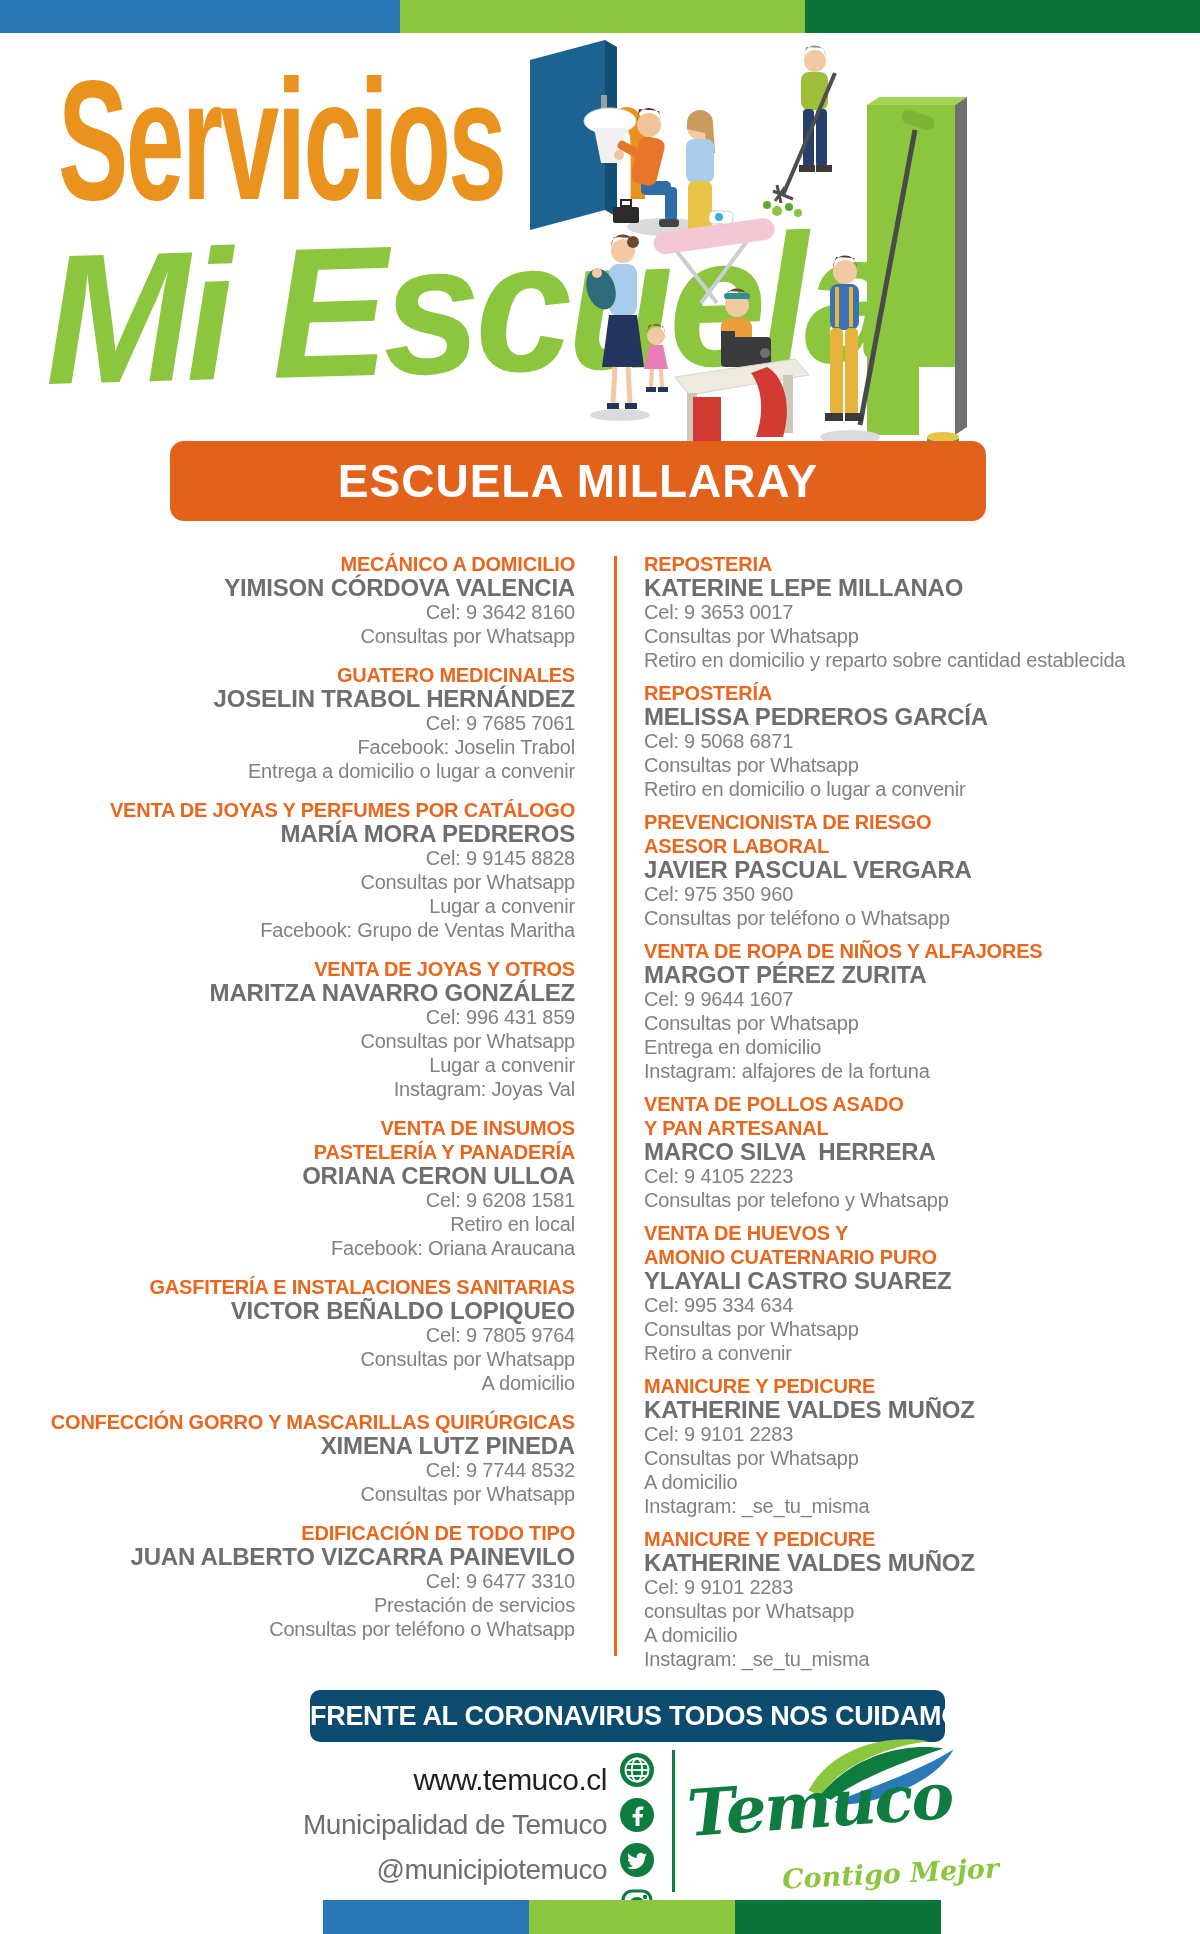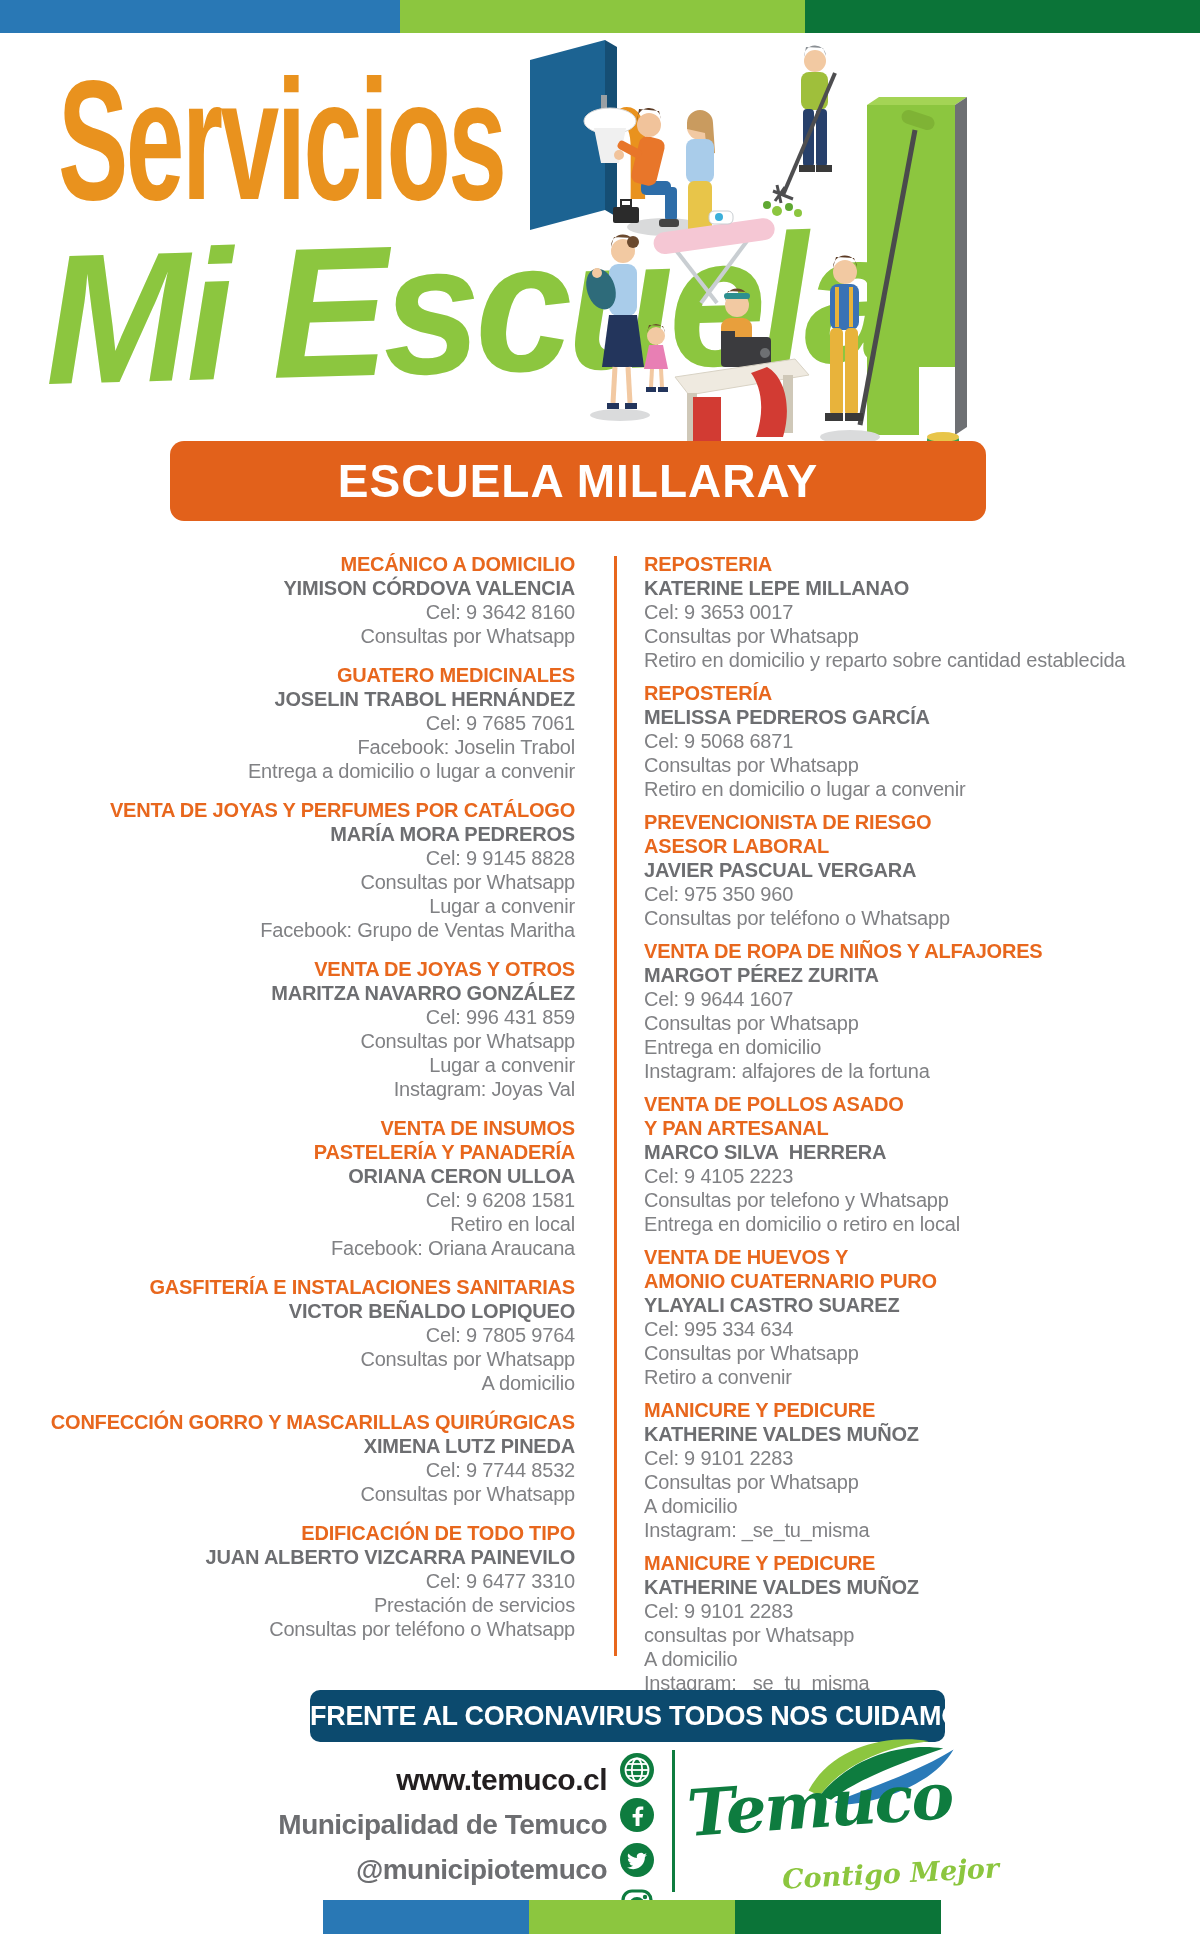--- a/index.html
+++ b/index.html
@@ -30,31 +30,31 @@
 
   
   .col{position:absolute;top:552px;}
   .col.left{left:40px;width:535px;text-align:right;}
   .col.right{left:644px;width:540px;text-align:left;}
   .divider{position:absolute;left:614px;top:556px;width:3px;height:1100px;background:#E8671D;}
   .entry{white-space:pre-wrap;}
   .col.left .entry{margin-bottom:15px;}
   .col.right .entry{margin-bottom:9px;}
   .entry-title{color:#E8671D;font-weight:bold;font-size:20px;line-height:24px;letter-spacing:-0.2px;}
-  .entry-name{color:#6D6E71;font-weight:bold;font-size:20px;line-height:24px;letter-spacing:-0.2px;}
+  .entry-name{color:#6D6E71;font-weight:bold;font-size:24px;line-height:24px;letter-spacing:-0.2px;}
   .entry-detail{color:#808184;font-size:20px;line-height:24px;letter-spacing:-0.2px;}
 
   .covid-banner{position:absolute;left:310px;top:1690px;width:635px;height:52px;background:#0c4a6e;
                 border-radius:10px;color:#ffffff;font-weight:bold;font-size:27px;letter-spacing:-0.3px;
                 text-align:center;line-height:52px;white-space:nowrap;}
 
   
   .social{position:absolute;left:240px;top:1752px;width:415px;}
   .social-row{display:flex;justify-content:flex-end;align-items:center;gap:12px;height:36px;margin-bottom:9px;}
-  .social-label{font-weight:bold;font-size:28px;color:#6D6E71;letter-spacing:-0.5px;white-space:nowrap;margin-top:20px;}
+  .social-label{font-weight:normal;font-size:28px;color:#6D6E71;letter-spacing:-0.5px;white-space:nowrap;margin-top:20px;}
   .social-row.website .social-label{color:#231F20;font-size:30px;}
   .social-icon{width:36px;height:36px;display:inline-block;}
   .footer-sep{position:absolute;left:672px;top:1750px;width:3px;height:142px;background:#0E7C3F;}
 
   .logo{position:absolute;left:690px;top:1738px;width:290px;height:165px;}
   .logo-leaf{position:absolute;left:108px;top:-4px;width:165px;height:72px;}
   .logo-wordmark{position:absolute;left:0px;top:38px;font-family:"DejaVu Serif",serif;font-style:italic;
                  font-weight:bold;font-size:64px;color:#0E7C3F;letter-spacing:-2px;transform:rotate(-4deg);
                  transform-origin:left bottom;white-space:nowrap;}
   .logo-tagline{position:absolute;left:92px;top:120px;font-family:"DejaVu Serif",serif;font-style:italic;
@@ -193,21 +193,21 @@
       <div class="entry"><div class="entry-title">GASFITERÍA E INSTALACIONES SANITARIAS</div><div class="entry-name">VICTOR BEÑALDO LOPIQUEO</div><div class="entry-detail">Cel: 9 7805 9764</div><div class="entry-detail">Consultas por Whatsapp</div><div class="entry-detail">A domicilio</div></div>
       <div class="entry"><div class="entry-title">CONFECCIÓN GORRO Y MASCARILLAS QUIRÚRGICAS</div><div class="entry-name">XIMENA LUTZ PINEDA</div><div class="entry-detail">Cel: 9 7744 8532</div><div class="entry-detail">Consultas por Whatsapp</div></div>
       <div class="entry"><div class="entry-title">EDIFICACIÓN DE TODO TIPO</div><div class="entry-name">JUAN ALBERTO VIZCARRA PAINEVILO</div><div class="entry-detail">Cel: 9 6477 3310</div><div class="entry-detail">Prestación de servicios</div><div class="entry-detail">Consultas por teléfono o Whatsapp</div></div>
     </div>
   <div class="divider"></div>
   <div class="col right" id="col-right">
       <div class="entry"><div class="entry-title">REPOSTERIA</div><div class="entry-name">KATERINE LEPE MILLANAO</div><div class="entry-detail">Cel: 9 3653 0017</div><div class="entry-detail">Consultas por Whatsapp</div><div class="entry-detail">Retiro en domicilio y reparto sobre cantidad establecida</div></div>
       <div class="entry"><div class="entry-title">REPOSTERÍA</div><div class="entry-name">MELISSA PEDREROS GARCÍA</div><div class="entry-detail">Cel: 9 5068 6871</div><div class="entry-detail">Consultas por Whatsapp</div><div class="entry-detail">Retiro en domicilio o lugar a convenir</div></div>
       <div class="entry"><div class="entry-title">PREVENCIONISTA DE RIESGO</div><div class="entry-title">ASESOR LABORAL</div><div class="entry-name">JAVIER PASCUAL VERGARA</div><div class="entry-detail">Cel: 975 350 960</div><div class="entry-detail">Consultas por teléfono o Whatsapp</div></div>
       <div class="entry"><div class="entry-title">VENTA DE ROPA DE NIÑOS Y ALFAJORES</div><div class="entry-name">MARGOT PÉREZ ZURITA</div><div class="entry-detail">Cel: 9 9644 1607</div><div class="entry-detail">Consultas por Whatsapp</div><div class="entry-detail">Entrega en domicilio</div><div class="entry-detail">Instagram: alfajores de la fortuna</div></div>
-      <div class="entry"><div class="entry-title">VENTA DE POLLOS ASADO</div><div class="entry-title">Y PAN ARTESANAL</div><div class="entry-name">MARCO SILVA  HERRERA</div><div class="entry-detail">Cel: 9 4105 2223</div><div class="entry-detail">Consultas por telefono y Whatsapp</div><div class="entry-detail">Entrega en domicilio o retiro en local</div></div>
+      <div class="entry"><div class="entry-title">VENTA DE POLLOS ASADO</div><div class="entry-title">Y PAN ARTESANAL</div><div class="entry-name">MARCO SILVA  HERRERA</div><div class="entry-detail">Cel: 9 4105 2223</div><div class="entry-detail">Consultas por telefono y Whatsapp</div></div>
       <div class="entry"><div class="entry-title">VENTA DE HUEVOS Y</div><div class="entry-title">AMONIO CUATERNARIO PURO</div><div class="entry-name">YLAYALI CASTRO SUAREZ</div><div class="entry-detail">Cel: 995 334 634</div><div class="entry-detail">Consultas por Whatsapp</div><div class="entry-detail">Retiro a convenir</div></div>
       <div class="entry"><div class="entry-title">MANICURE Y PEDICURE</div><div class="entry-name">KATHERINE VALDES MUÑOZ</div><div class="entry-detail">Cel: 9 9101 2283</div><div class="entry-detail">Consultas por Whatsapp</div><div class="entry-detail">A domicilio</div><div class="entry-detail">Instagram: _se_tu_misma</div></div>
       <div class="entry"><div class="entry-title">MANICURE Y PEDICURE</div><div class="entry-name">KATHERINE VALDES MUÑOZ</div><div class="entry-detail">Cel: 9 9101 2283</div><div class="entry-detail">consultas por Whatsapp</div><div class="entry-detail">A domicilio</div><div class="entry-detail">Instagram: _se_tu_misma</div></div>
     </div>
 
   <div class="covid-banner">FRENTE AL CORONAVIRUS TODOS NOS CUIDAMOS</div>
 
   <div class="social">
     <div class="social-row website">
       <span class="social-label">www.temuco.cl</span>

